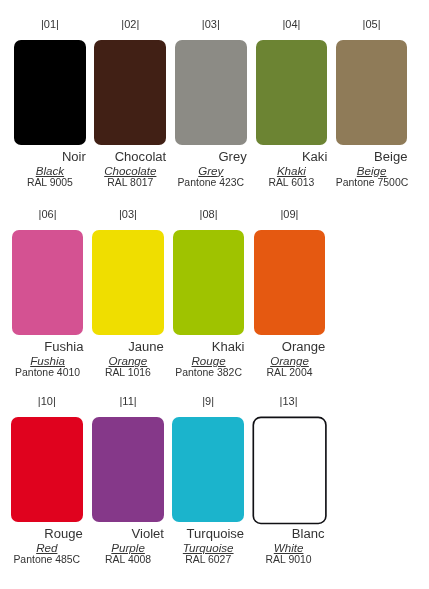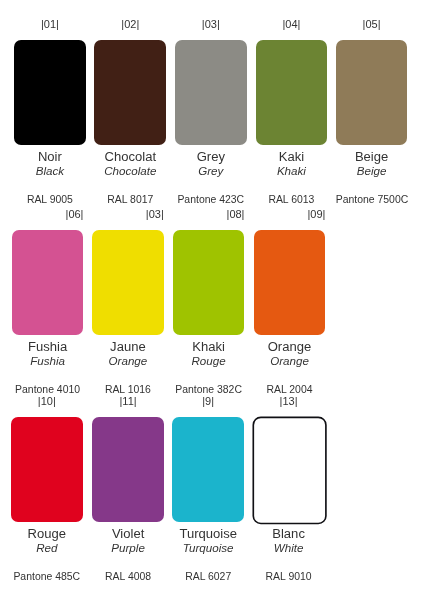--- a/index.html
+++ b/index.html
@@ -7,32 +7,32 @@
   body{width:429px;height:589px;background:#ffffff;
        font-family:"Liberation Sans",sans-serif;color:#333333;
        -webkit-font-smoothing:antialiased;}
   .sheet{position:relative;width:429px;height:589px;overflow:hidden;background:#fff;}
   .cell{position:absolute;width:71.8px;}
   .swatch{position:absolute;left:0;top:0;width:71.8px;height:105.2px;border-radius:7px;}
   .swatch.outlined{left:-4px;top:-4px;width:82px;height:116px;border-radius:0;background:none;overflow:visible;}
   .code,.fr,.en,.ref{white-space:nowrap;transform:translateZ(0);}
   .code{position:absolute;left:0;width:71.8px;text-align:center;
         top:-25.5px;height:21px;line-height:21px;font-size:11px;}
-  .fr{position:absolute;left:0;width:71.8px;text-align:center;
+  .fr{position:absolute;left:0;width:71.8px;text-align:right;
       top:109.2px;height:16px;line-height:16px;font-size:13.05px;}
   .en{position:absolute;left:0;width:71.8px;text-align:center;
-      top:123.1px;height:16px;line-height:16px;font-size:11.6px;font-style:italic;}
+      top:123.1px;height:16px;line-height:16px;font-size:11.6px;font-style:italic;text-decoration:underline;}
   .ref{position:absolute;left:0;width:71.8px;text-align:center;
-       top:153px;height:14px;line-height:14px;font-size:10.45px;}
+       top:136px;height:14px;line-height:14px;font-size:10.45px;}
 
   
   .row{position:absolute;left:0;width:429px;height:0;}
   .row-1{top:39.6px;}
   .row-2{top:230.2px;}
-  .row-2 .code{top:-26.6px;text-align:right;}
+  .row-2 .code{top:-26.6px;}
   .row-3{top:416.7px;}
   
   .row-1 .col-1{left:14.0px}
   .row-1 .col-2{left:94.4px}
   .row-1 .col-3{left:174.9px}
   .row-1 .col-4{left:255.5px}
   .row-1 .col-5{left:335.7px}
   .row-2 .col-1{left:11.7px}
   .row-2 .col-2{left:92.0px}
   .row-2 .col-3{left:172.7px}

